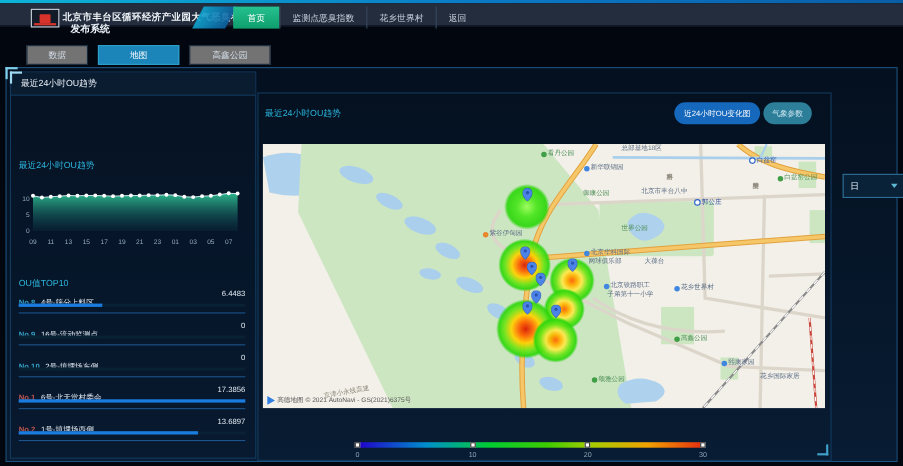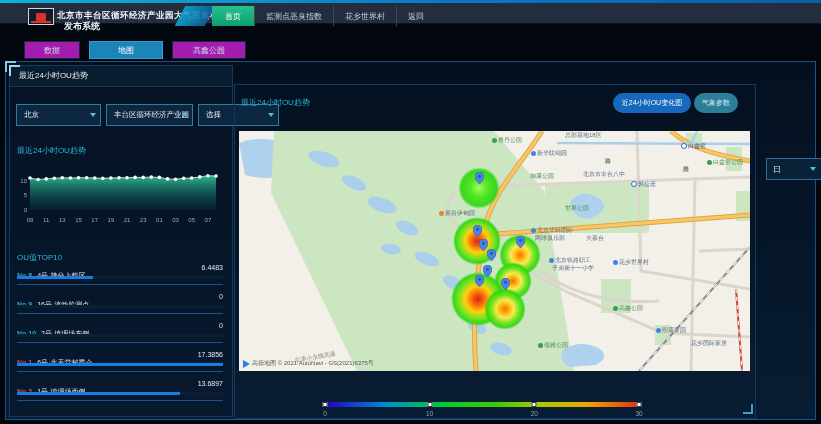--- a/index.html
+++ b/index.html
@@ -22,21 +22,21 @@
   .top-nav{position:absolute;left:212px;top:3px;height:20px;display:flex;align-items:stretch;}
   .nav-item{display:flex;align-items:center;padding:0 11px;font-size:8px;color:#c6d2e0;
     cursor:pointer;border-left:1px solid #39485c;white-space:nowrap;}
   .nav-item:first-child{border-left:none;}
   .nav-item.active{background:linear-gradient(180deg,#24c18e,#0f9e6e);color:#fff;
     border-left:none;padding:0 13px;}
   
   .publish-label{position:absolute;left:64px;top:20px;font-size:9px;font-weight:bold;color:#eaf1f8;}
   .tabs{position:absolute;left:24px;top:41px;display:flex;gap:9px;}
   .tab{height:16px;display:flex;align-items:center;justify-content:center;font-size:8px;
-    color:#d4dde8;background:#a21caf;border:1px solid #17293d;cursor:pointer;}
+    color:#d4dde8;background:#737373;border:1px solid #17293d;cursor:pointer;}
   .tab.active{background:#1b84b8;border-color:#2fa0cc;color:#fff;}
   
   .container{position:absolute;left:5px;top:61px;width:809px;height:357px;
     border:1px solid #1d5280;background:linear-gradient(180deg,#04101f,#081c33);}
   .ca{position:absolute;width:9px;height:9px;pointer-events:none;}
   .ca-tl{left:-1px;top:-1px;border-top:2px solid #7ecdea;border-left:2px solid #7ecdea;}
   
   .left-panel{position:absolute;left:3px;top:3px;width:222px;height:350px;
     border:1px solid #123a5e;background:rgba(8,24,42,.35);}
   .lp-ca{left:-1px;top:-1px;border-top:2px solid #9fd8ef;border-left:2px solid #9fd8ef;}
@@ -132,34 +132,20 @@
     <div class="tab active" style="width: 72px;">地图</div>
     <div class="tab" style="width: 72px;">高鑫公园</div>
   </div>
 
 <div class="container">
   <div class="ca ca-tl"></div>
 
   <div class="left-panel">
     <div class="ca lp-ca"></div>
     <div class="lp-header">最近24小时OU趋势</div>
-    <div class="selects">
-        <div class="sel" style="width: 62px;">
-          <span>北京</span>
-          <span class="chev"></span>
-        </div>
-        <div class="sel" style="width: 64px;">
-          <span>丰台区循环经济产业园</span>
-          <span class="chev"></span>
-        </div>
-        <div class="sel" style="width: 58px;">
-          <span>选择</span>
-          <span class="chev"></span>
-        </div>
-      </div>
     <div class="cyan-sub sub-chart">最近24小时OU趋势</div>
     <div class="chart-box"><svg width="214" height="80" viewBox="0 0 214 80">
           <defs>
             <linearGradient id="ag" x1="0" y1="0" x2="0" y2="1">
               <stop offset="0" stop-color="#2fbf92" stop-opacity="0.95"></stop>
               <stop offset="1" stop-color="#0a3a4d" stop-opacity="0.25"></stop>
             </linearGradient>
           </defs>
           <polygon points="18,52 18.0,20.0 26.1,21.5 34.2,20.9 42.3,20.3 50.3,19.7 58.4,20.0 66.5,19.7 74.6,19.7 82.7,20.0 90.8,20.3 98.9,20.0 107.0,19.7 115.0,19.7 123.1,19.4 131.2,19.4 139.3,19.1 147.4,19.4 155.5,20.9 163.6,21.2 171.7,20.3 179.7,20.0 187.8,18.9 195.9,17.7 204.0,18.0 204,52" fill="url(#ag)"></polygon>
           <polyline points="18.0,20.0 26.1,21.5 34.2,20.9 42.3,20.3 50.3,19.7 58.4,20.0 66.5,19.7 74.6,19.7 82.7,20.0 90.8,20.3 98.9,20.0 107.0,19.7 115.0,19.7 123.1,19.4 131.2,19.4 139.3,19.1 147.4,19.4 155.5,20.9 163.6,21.2 171.7,20.3 179.7,20.0 187.8,18.9 195.9,17.7 204.0,18.0" fill="none" stroke="#e8f6ff" stroke-width="0.8"></polyline>

